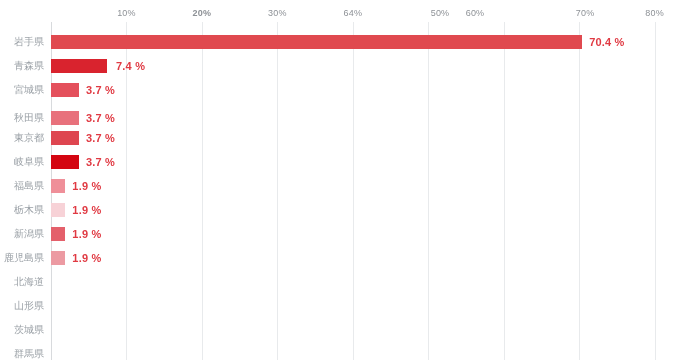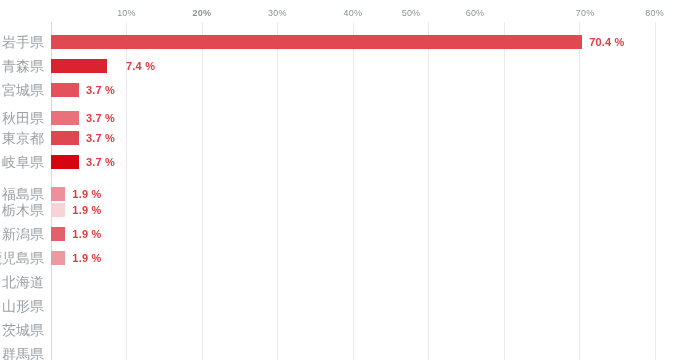--- a/index.html
+++ b/index.html
@@ -69,21 +69,21 @@
     left: 0;
     width: 680px;
     height: 24px;
   }
   .row-label {
     position: absolute;
     right: 636px;      
     top: 0;
     height: 24px;
     line-height: 24px;
-    font-size: 14px;
+    font-size: 10px;
     color: #9aa0a6;
     white-space: nowrap;
     text-align: right;
   }
   .bar {
     position: absolute;
     left: 51px;
     top: 5px;
     height: 14px;
     border-radius: 0;
@@ -102,22 +102,22 @@
 </style>
 </head>
 <body>
 
 <div id="chart-root">
 
   <div class="axis-top">
       <span class="tick-label" style="left: 126.45px;">10%</span>
       <span class="tick-label" style="left: 201.9px; font-weight: bold;">20%</span>
       <span class="tick-label" style="left: 277.35px;">30%</span>
-      <span class="tick-label" style="left: 352.8px;">40%</span>
-      <span class="tick-label" style="left: 411px; text-align: right;">50%</span>
+      <span class="tick-label" style="left: 352.8px;">64%</span>
+      <span class="tick-label" style="left: 440px; text-align: right;">50%</span>
       <span class="tick-label" style="left: 475px;">60%</span>
       <span class="tick-label" style="left: 579.15px; margin-left: 6px;">70%</span>
       <span class="tick-label" style="left: 654.6px;">80%</span>
     </div>
 
   <div class="gridlines">
       <div class="axis-line" style="left: 51px;"></div>
       <div class="gridline" style="left: 126.45px;"></div>
       <div class="gridline" style="left: 201.9px;"></div>
       <div class="gridline" style="left: 277.35px;"></div>
@@ -130,21 +130,21 @@
 
   <div class="rows">
       <div class="row" style="top: 8px;">
         <div class="row-label">岩手県</div>
         <div class="bar" style="width: 531.168px; background: rgb(224, 73, 79);"></div>
         <div class="bar-value" style="left: 589.168px; color: rgb(224, 58, 67);">70.4 %</div>
       </div>
       <div class="row" style="top: 32px;">
         <div class="row-label">青森県</div>
         <div class="bar" style="width: 55.833px; background: rgb(217, 35, 46);"></div>
-        <div class="bar-value" style="left: 126px; color: rgb(224, 58, 67); text-align: right;">7.4 %</div>
+        <div class="bar-value" style="left: 116px; color: rgb(224, 58, 67); text-align: right;">7.4 %</div>
       </div>
       <div class="row" style="top: 56px;">
         <div class="row-label">宮城県</div>
         <div class="bar" style="width: 27.9165px; background: rgb(228, 80, 92);"></div>
         <div class="bar-value" style="left: 85.9165px; color: rgb(224, 58, 67);">3.7 %</div>
       </div>
       <div class="row" style="top: 84px;">
         <div class="row-label">秋田県</div>
         <div class="bar" style="width: 27.9165px; background: rgb(232, 113, 124);"></div>
         <div class="bar-value" style="left: 85.9165px; color: rgb(224, 58, 67);">3.7 %</div>
@@ -152,21 +152,21 @@
       <div class="row" style="top: 104px;">
         <div class="row-label">東京都</div>
         <div class="bar" style="width: 27.9165px; background: rgb(222, 70, 80);"></div>
         <div class="bar-value" style="left: 85.9165px; color: rgb(224, 58, 67);">3.7 %</div>
       </div>
       <div class="row" style="top: 128px;">
         <div class="row-label">岐阜県</div>
         <div class="bar" style="width: 27.9165px; background: rgb(212, 5, 17);"></div>
         <div class="bar-value" style="left: 85.9165px; color: rgb(224, 58, 67);">3.7 %</div>
       </div>
-      <div class="row" style="top: 152px; margin-top: 8px;">
+      <div class="row" style="top: 152px;">
         <div class="row-label">福島県</div>
         <div class="bar" style="width: 14.3355px; background: rgb(239, 143, 153);"></div>
         <div class="bar-value" style="left: 72.3355px; color: rgb(224, 58, 67);">1.9 %</div>
       </div>
       <div class="row" style="top: 176px;">
         <div class="row-label">栃木県</div>
         <div class="bar" style="width: 14.3355px; background: rgb(247, 210, 215);"></div>
         <div class="bar-value" style="left: 72.3355px; color: rgb(224, 58, 67);">1.9 %</div>
       </div>
       <div class="row" style="top: 200px;">

